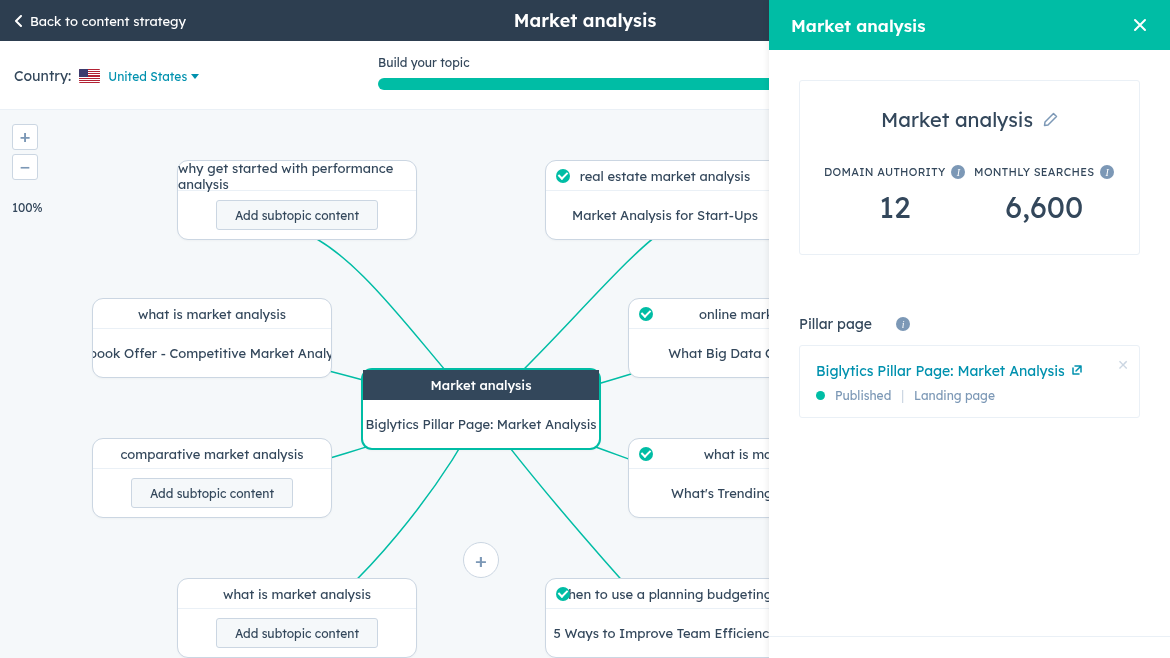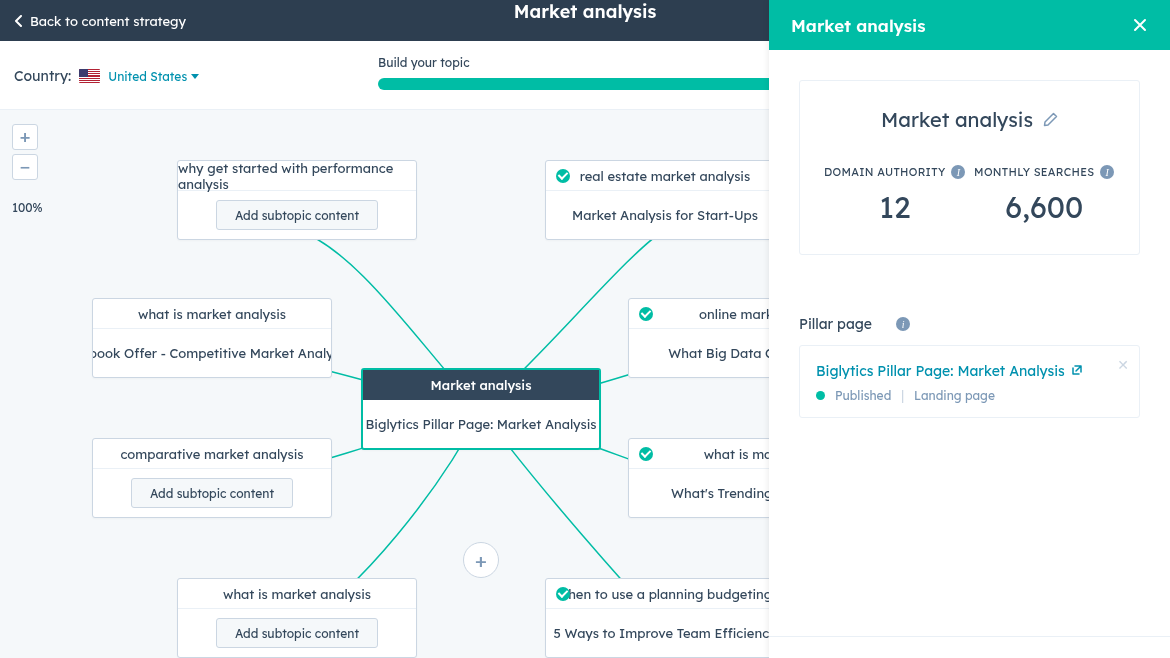--- a/index.html
+++ b/index.html
@@ -11,21 +11,21 @@
     --muted:#7c98b6;
     --light-border:#cbd6e2;
     --link:#0091ae;
     --bg:#f5f8fa;
     --panel-border:#eaf0f6;
   }
   *{box-sizing:border-box;margin:0;padding:0;font-family:"Lexend Deca","Helvetica Neue",Arial,sans-serif;}
   html,body{width:1170px;height:658px;overflow:hidden;background:var(--bg);color:var(--text);}
 
   
-  .topbar{height:41px;background:var(--navy-dark);color:#fff;display:flex;position:relative;}
+  .topbar{height:41px;background:var(--navy-dark);color:#fff;display:flex;align-items:center;position:relative;}
   .back{display:flex;align-items:center;gap:6px;margin-left:14px;font-size:13px;cursor:pointer;}
   .top-title{position:absolute;left:50%;transform:translateX(-50%);font-size:18px;font-weight:600;}
 
   
   .subbar{height:69px;background:#fff;border-bottom:1px solid var(--panel-border);position:relative;}
   .country-wrap{position:absolute;left:14px;top:26px;display:flex;align-items:center;gap:8px;font-size:14px;}
   .country-wrap .flag{width:21px;height:14px;position:relative;overflow:hidden;border-radius:1px;}
   .flag-stripes{position:absolute;inset:0;background:repeating-linear-gradient(#b22234 0 1.08px,#fff 1.08px 2.16px);}
   .flag-canton{position:absolute;left:0;top:0;width:9px;height:7.5px;background:#3c3b6e;}
   .country-select{color:var(--link);display:flex;align-items:center;gap:4px;cursor:pointer;font-size:12px;}
@@ -36,21 +36,21 @@
   .build-bar{height:12px;border-radius:6px;background:var(--teal);}
 
   
   .canvas{position:absolute;left:0;top:110px;right:0;bottom:0;background:var(--bg);overflow:hidden;}
   .svg-layer{position:absolute;inset:0;}
 
   .zoom{position:absolute;left:12px;top:14px;display:flex;flex-direction:column;gap:4px;}
   .zoom-btn{width:26px;height:26px;border:1px solid var(--light-border);background:#fff;border-radius:3px;display:flex;align-items:center;justify-content:center;color:var(--muted);font-size:18px;line-height:1;cursor:pointer;}
   .zoom-label{margin-top:16px;font-size:12px;color:var(--text);text-align:center;}
 
-  .node{position:absolute;background:#fff;border:1px solid var(--light-border);border-radius:3px;box-shadow:0 1px 2px rgba(0,0,0,0.03);font-size:13px;}
+  .node{position:absolute;background:#fff;border:1px solid var(--light-border);border-radius:11px;box-shadow:0 1px 2px rgba(0,0,0,0.03);font-size:13px;}
   .node-header{height:30px;display:flex;align-items:center;justify-content:center;border-bottom:1px solid var(--panel-border);position:relative;color:var(--text);}
   .node-body{height:48px;display:flex;align-items:center;justify-content:center;padding:0 10px;color:var(--text);white-space:nowrap;overflow:hidden;text-overflow:ellipsis;}
   .node-header.green-tick::before{content:"";position:absolute;left:10px;top:50%;transform:translateY(-50%);width:14px;height:14px;border-radius:50%;background:var(--teal);}
   .node-header.green-tick::after{content:"";position:absolute;left:14px;top:50%;width:4px;height:7px;border-right:2px solid #fff;border-bottom:2px solid #fff;transform:translateY(-65%) rotate(45deg);}
 
   .central{border:2px solid var(--teal);width:240px;}
   .central .node-header{background:var(--navy);color:#fff;border-bottom:none;font-weight:500;}
 
   .add-btn{display:inline-flex;height:30px;padding:0 18px;align-items:center;justify-content:center;border:1px solid var(--light-border);border-radius:3px;background:#f5f8fa;color:var(--text);font-size:12px;cursor:pointer;}
   .node .add-body{height:48px;display:flex;align-items:center;justify-content:center;}

